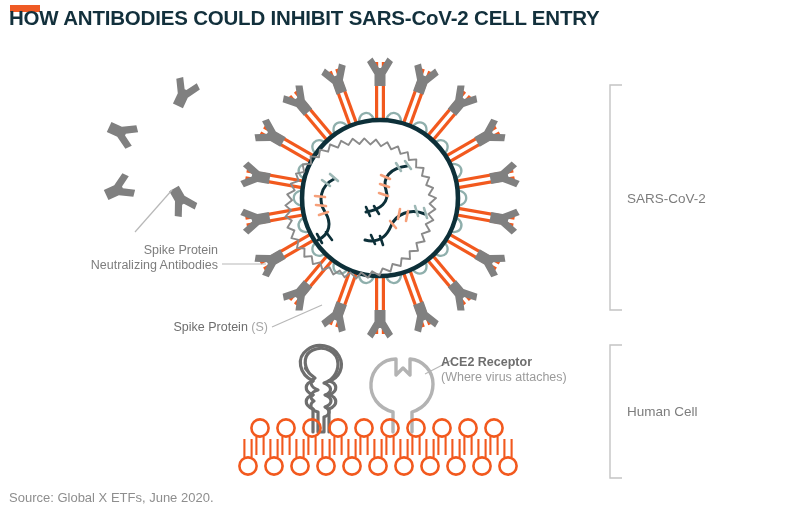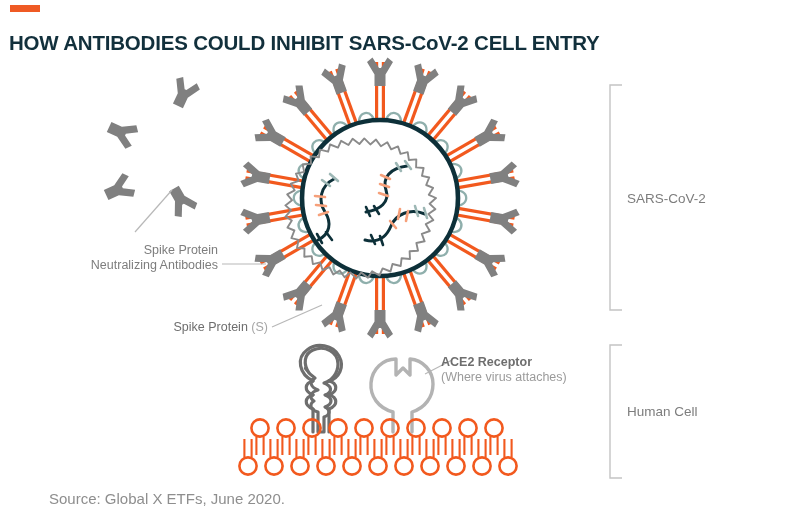--- a/index.html
+++ b/index.html
@@ -21,44 +21,43 @@
     left: 10px;
     top: 5px;
     width: 30px;
     height: 7px;
     background: #ef5a24;
   }
 
   #page-title {
     position: absolute;
     left: 9px;
-    top: 31px;
+    top: 6px;
     font-size: 20.5px;
     font-weight: bold;
     letter-spacing: -0.2px;
     color: #12303c;
     white-space: nowrap;
   }
 
   #figure-stage {
     position: absolute;
     left: 0;
     top: 0;
     width: 800px;
     height: 519px;
   }
 
   #source-note {
     position: absolute;
     left: 9px;
     top: 490px;
-    font-size: 15px;
+    font-size: 13px;
     color: #8e8e8e;
     white-space: nowrap;
-    margin-left: 40px;
   }
 
   .svg-label {
     font-family: "Liberation Sans", sans-serif;
   }
 </style>
 </head>
 <body>
 
 <div id="accent-bar"></div>

